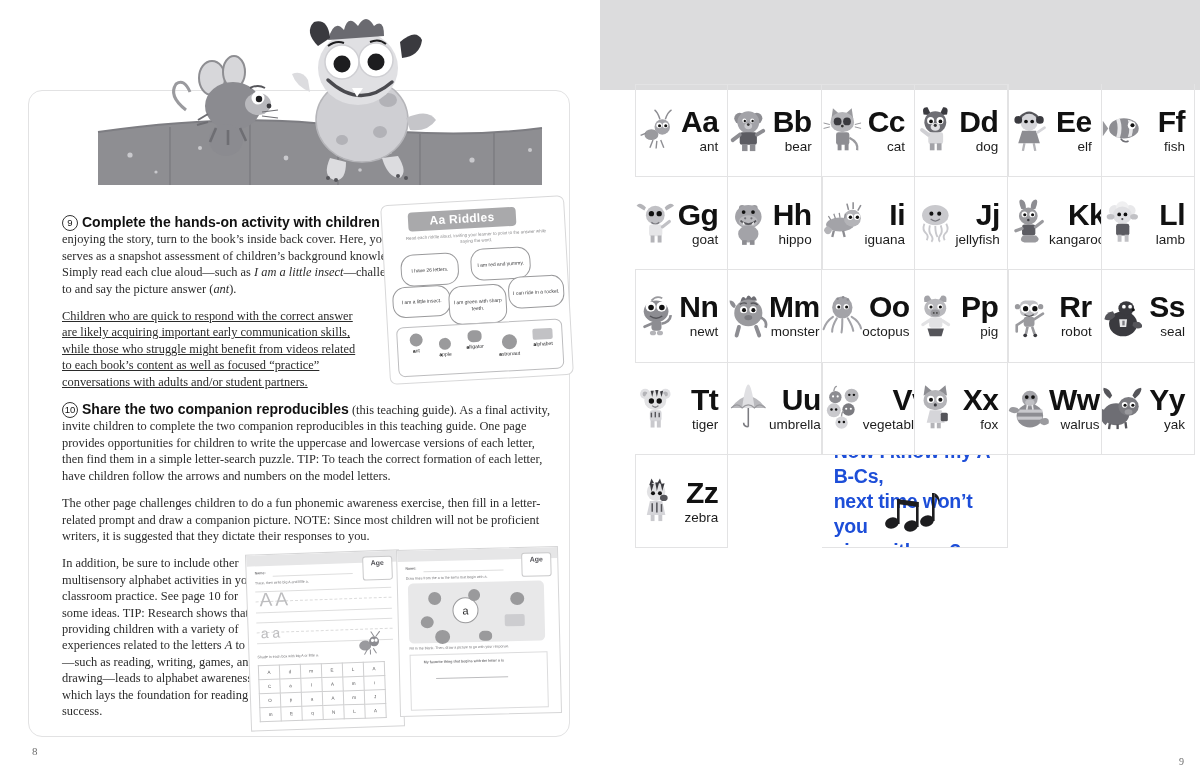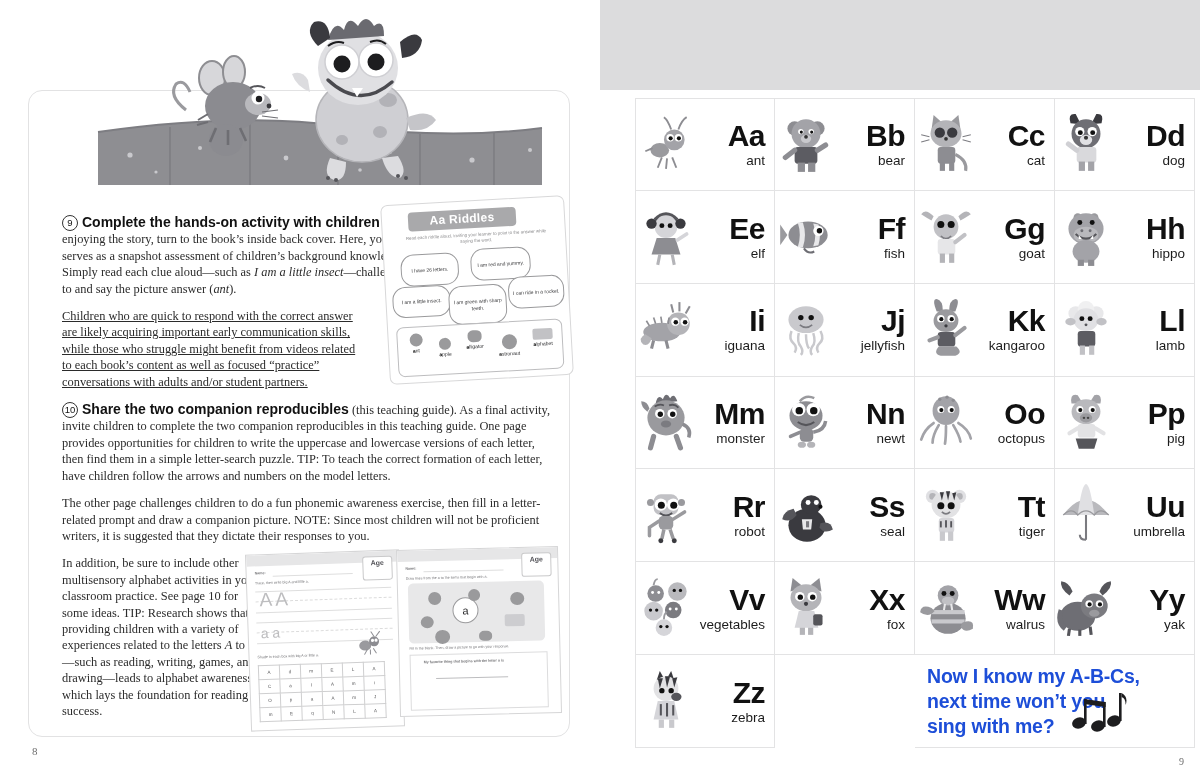--- a/index.html
+++ b/index.html
@@ -116,22 +116,22 @@
   }
   .title-pill{
     position:absolute;left:82px;top:18px;width:432px;height:57px;
     background:#f6f6f6;border-radius:11px;
     display:flex;align-items:center;justify-content:center;
   }
   .title-pill span{
     font-size:29px;color:#111;font-weight:normal;letter-spacing:-.2px;
   }
   .chart-grid{
-    position:absolute;left:35px;top:98px;width:560px;height:650px;
-    display:grid;grid-template-columns:repeat(4,1fr);
+    position:absolute;left:35px;top:84px;width:560px;height:650px;
+    display:grid;grid-template-columns:repeat(6,1fr);
     grid-template-rows:repeat(7,1fr);
   }
   .cell{
     border-right:1px solid #e3e3e4;border-bottom:1px solid #e3e3e4;
     position:relative;display:flex;align-items:center;overflow:hidden;
   }
   .chart-grid .cell:nth-child(4n+1){border-left:1px solid #e3e3e4;}
   .chart-grid .cell:nth-child(-n+4){border-top:1px solid #e3e3e4;}
   .cell-art{
     width:44%;height:100%;display:flex;align-items:center;justify-content:center;
@@ -669,61 +669,61 @@
           </svg>
         </div>
         <div class="cell-txt">
           <div class="cell-letter">Ll</div>
           <div class="cell-word">lamb</div>
         </div>
       </div>
       <div class="cell">
         <div class="cell-art">
           <svg width="58" height="62" viewBox="0 0 52 60">
-            <path d="M16 12 q2 -10 7 -4 q3 -8 7 -1 q4 -6 7 3" fill="#6e6e74"></path>
-            <ellipse cx="26" cy="26" rx="18" ry="17" fill="#9a9a9e"></ellipse>
-            <path d="M8 20 q-6 -4 -6 -10 q6 0 8 7" fill="#8d8d92"></path>
-            <circle cx="20" cy="22" r="4.6" fill="#fff"></circle>
-            <circle cx="32" cy="22" r="4.6" fill="#fff"></circle>
-            <circle cx="20.5" cy="22.5" r="2.6" fill="#111"></circle>
-            <circle cx="32.5" cy="22.5" r="2.6" fill="#111"></circle>
-            <g stroke="#55555a" stroke-width="1.8" fill="none">
-              <path d="M15 15 q5 -3 9 -1"></path>
-              <path d="M29 14 q5 -2 9 2"></path>
-            </g>
-            <ellipse cx="26" cy="32" rx="5" ry="3.4" fill="#7b7b80"></ellipse>
-            <path d="M14 44 l-3 11 M36 44 l4 11" stroke="#8d8d92" stroke-width="5" stroke-linecap="round"></path>
-            <path d="M42 32 q9 4 6 13" stroke="#8d8d92" stroke-width="3.4" fill="none"></path>
-          </svg>
-        </div>
-        <div class="cell-txt">
-          <div class="cell-letter">Mm</div>
-          <div class="cell-word">monster</div>
-        </div>
-      </div>
-      <div class="cell">
-        <div class="cell-art">
-          <svg width="58" height="62" viewBox="0 0 52 60">
             <ellipse cx="26" cy="24" rx="16" ry="14" fill="#8d8d92"></ellipse>
             <circle cx="19" cy="18" r="6.5" fill="#fff"></circle>
             <circle cx="33" cy="18" r="6.5" fill="#fff"></circle>
             <circle cx="19.5" cy="19" r="3.6" fill="#111"></circle>
             <circle cx="33.5" cy="19" r="3.6" fill="#111"></circle>
             <path d="M18 30 q8 6 16 0" stroke="#55555a" stroke-width="2" fill="none"></path>
             <path d="M20 10 q6 -7 14 -3" stroke="#9a9a9e" stroke-width="2.4" fill="none"></path>
             <rect x="20" y="36" width="13" height="13" rx="4" fill="#8d8d92"></rect>
             <path d="M33 40 q11 -2 12 -11" stroke="#8d8d92" stroke-width="3.4" fill="none"></path>
             <path d="M20 40 l-9 4" stroke="#8d8d92" stroke-width="3.4" stroke-linecap="round"></path>
             <ellipse cx="22" cy="52" rx="4" ry="3" fill="#b4b4b8"></ellipse>
             <ellipse cx="31" cy="52" rx="4" ry="3" fill="#b4b4b8"></ellipse>
           </svg>
         </div>
         <div class="cell-txt">
           <div class="cell-letter">Nn</div>
           <div class="cell-word">newt</div>
+        </div>
+      </div>
+      <div class="cell">
+        <div class="cell-art">
+          <svg width="58" height="62" viewBox="0 0 52 60">
+            <path d="M16 12 q2 -10 7 -4 q3 -8 7 -1 q4 -6 7 3" fill="#6e6e74"></path>
+            <ellipse cx="26" cy="26" rx="18" ry="17" fill="#9a9a9e"></ellipse>
+            <path d="M8 20 q-6 -4 -6 -10 q6 0 8 7" fill="#8d8d92"></path>
+            <circle cx="20" cy="22" r="4.6" fill="#fff"></circle>
+            <circle cx="32" cy="22" r="4.6" fill="#fff"></circle>
+            <circle cx="20.5" cy="22.5" r="2.6" fill="#111"></circle>
+            <circle cx="32.5" cy="22.5" r="2.6" fill="#111"></circle>
+            <g stroke="#55555a" stroke-width="1.8" fill="none">
+              <path d="M15 15 q5 -3 9 -1"></path>
+              <path d="M29 14 q5 -2 9 2"></path>
+            </g>
+            <ellipse cx="26" cy="32" rx="5" ry="3.4" fill="#7b7b80"></ellipse>
+            <path d="M14 44 l-3 11 M36 44 l4 11" stroke="#8d8d92" stroke-width="5" stroke-linecap="round"></path>
+            <path d="M42 32 q9 4 6 13" stroke="#8d8d92" stroke-width="3.4" fill="none"></path>
+          </svg>
+        </div>
+        <div class="cell-txt">
+          <div class="cell-letter">Mm</div>
+          <div class="cell-word">monster</div>
         </div>
       </div>
       <div class="cell">
         <div class="cell-art">
           <svg width="58" height="62" viewBox="0 0 52 60">
             <ellipse cx="26" cy="19" rx="13" ry="14" fill="#a3a3a8"></ellipse>
             <circle cx="21" cy="18" r="3.4" fill="#fff"></circle>
             <circle cx="31" cy="18" r="3.4" fill="#fff"></circle>
             <circle cx="21.5" cy="18.5" r="2" fill="#111"></circle>
             <circle cx="31.5" cy="18.5" r="2" fill="#111"></circle>

